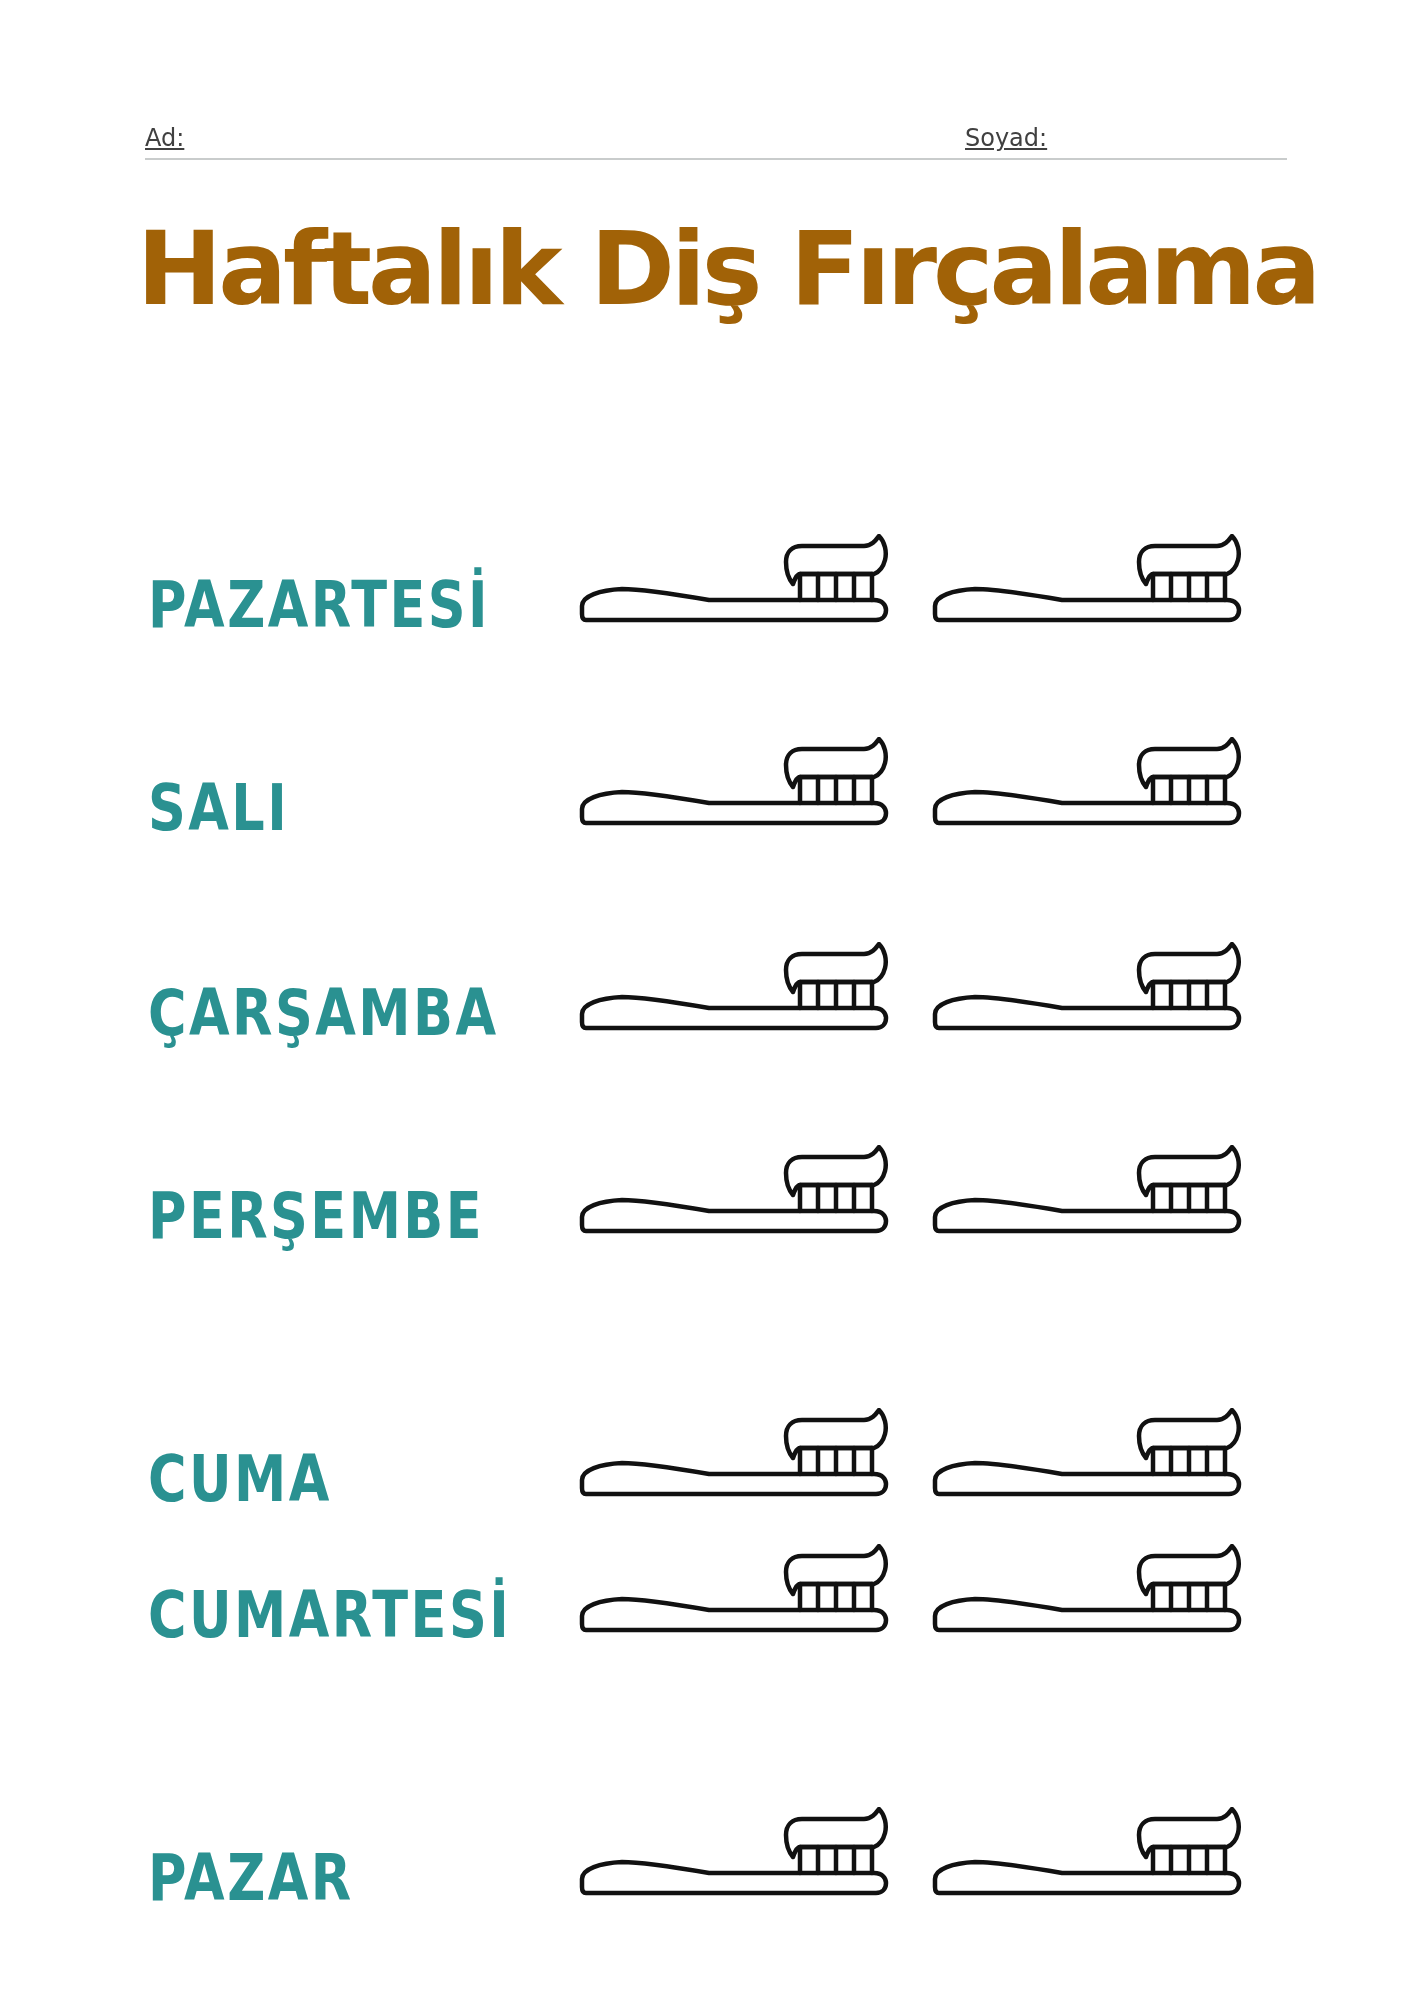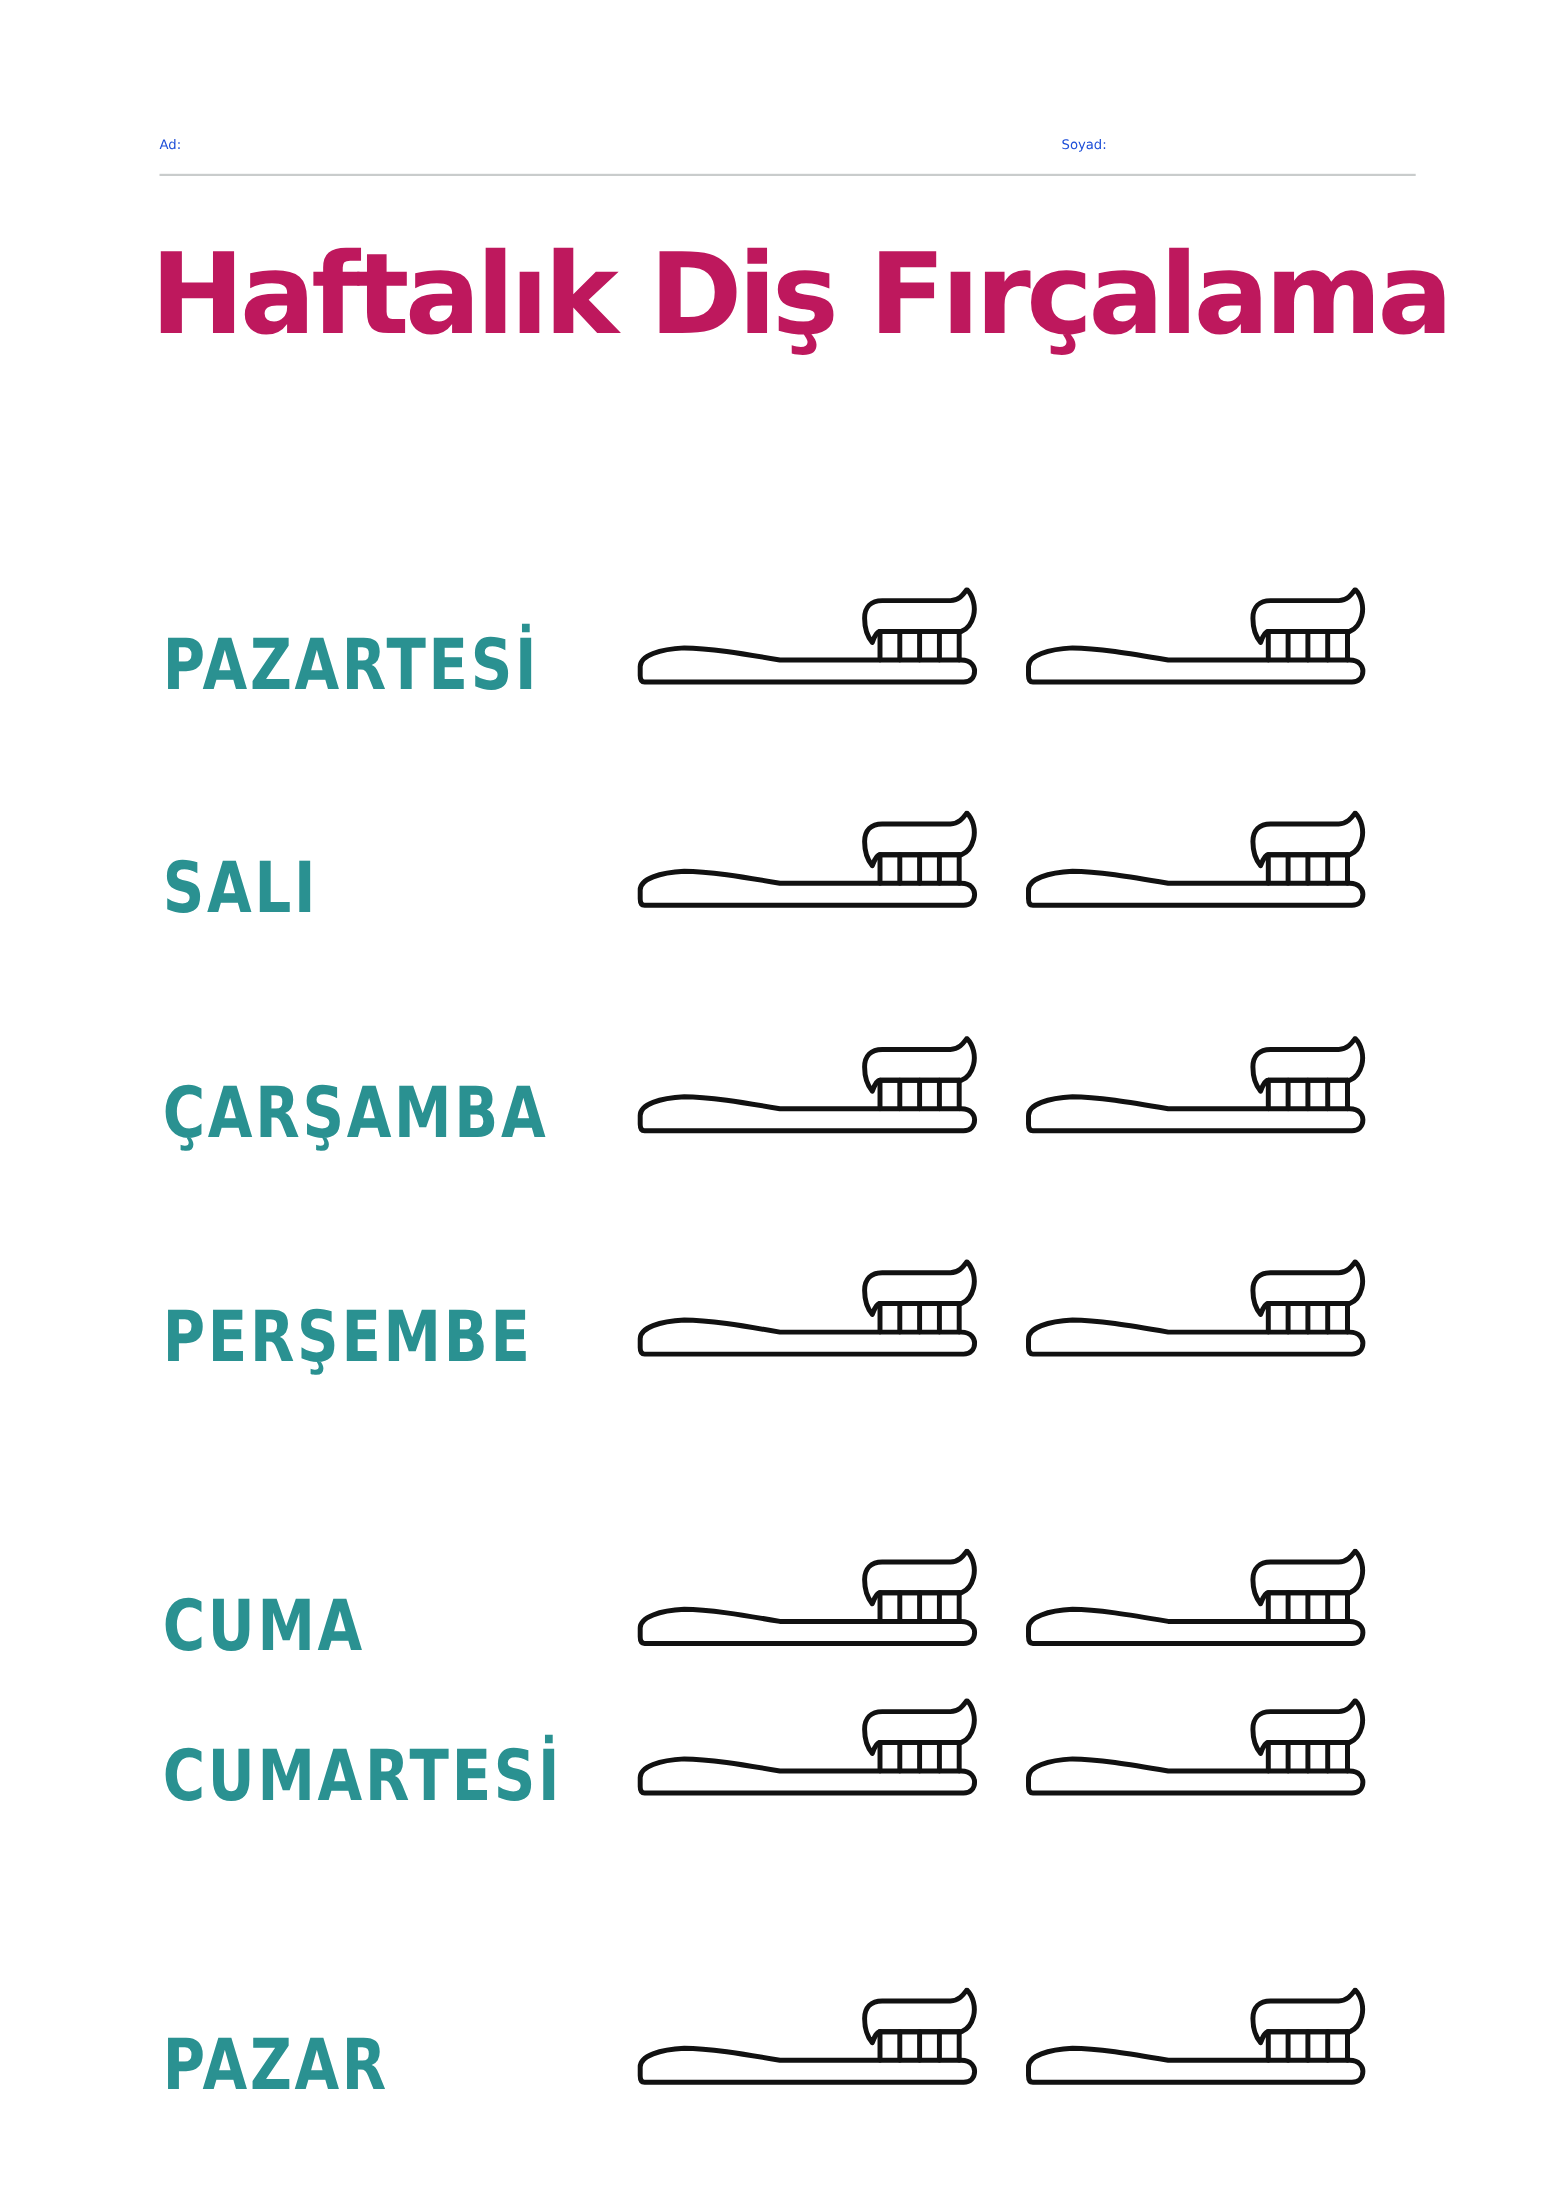--- a/index.html
+++ b/index.html
@@ -1,21 +1,21 @@
 <!DOCTYPE html>
 <html><head>
 <meta charset="utf-8">
 <style>
   html, body { margin: 0; padding: 0; background: #ffffff; }
   body { width: 1414px; height: 2000px; position: relative; overflow: hidden; font-family: "DejaVu Sans", sans-serif; }
   .name-row { position: absolute; left: 145px; top: 118px; width: 1142px; height: 40px; border-bottom: 2px solid #c9cccc; }
-  .name-label { position: absolute; top: 6px; font-family: "DejaVu Sans", sans-serif; font-size: 12px; color: #1d4ed8; }
+  .name-label { position: absolute; top: 6px; font-family: "DejaVu Sans", sans-serif; font-size: 24px; color: #404040; text-decoration: underline; }
   .name-label.ad { left: 0; }
   .name-label.soyad { left: 820px; }
-  .title { position: absolute; left: 0; top: 208px; width: 1414px; text-align: center; color: #be185d; font-family: "DejaVu Sans", sans-serif; font-weight: bold; font-size: 102px; line-height: 122px; letter-spacing: -4px; }
+  .title { position: absolute; left: 0; top: 208px; width: 1414px; text-align: center; color: #a16207; font-family: "DejaVu Sans", sans-serif; font-weight: bold; font-size: 102px; line-height: 122px; letter-spacing: -4px; }
   .title .line { display: block; }
   .title .line1 { padding-left: 40px; }
   .row { position: absolute; left: 0; width: 1240px; height: 140px; }
   .day { position: absolute; left: 148px; top: 36px; color: #2a9191; font-family: "DejaVu Sans", sans-serif; font-weight: bold; font-size: 64px; letter-spacing: 3px; transform: scaleX(0.82); transform-origin: left center; line-height: 70px; }
   .brush { position: absolute; top: 0; width: 320px; height: 100px; }
   .brush.b1 { left: 574px; }
   .brush.b2 { left: 927px; }
   .brush svg { width: 320px; height: 100px; display: block; }
 </style>
 </head>

